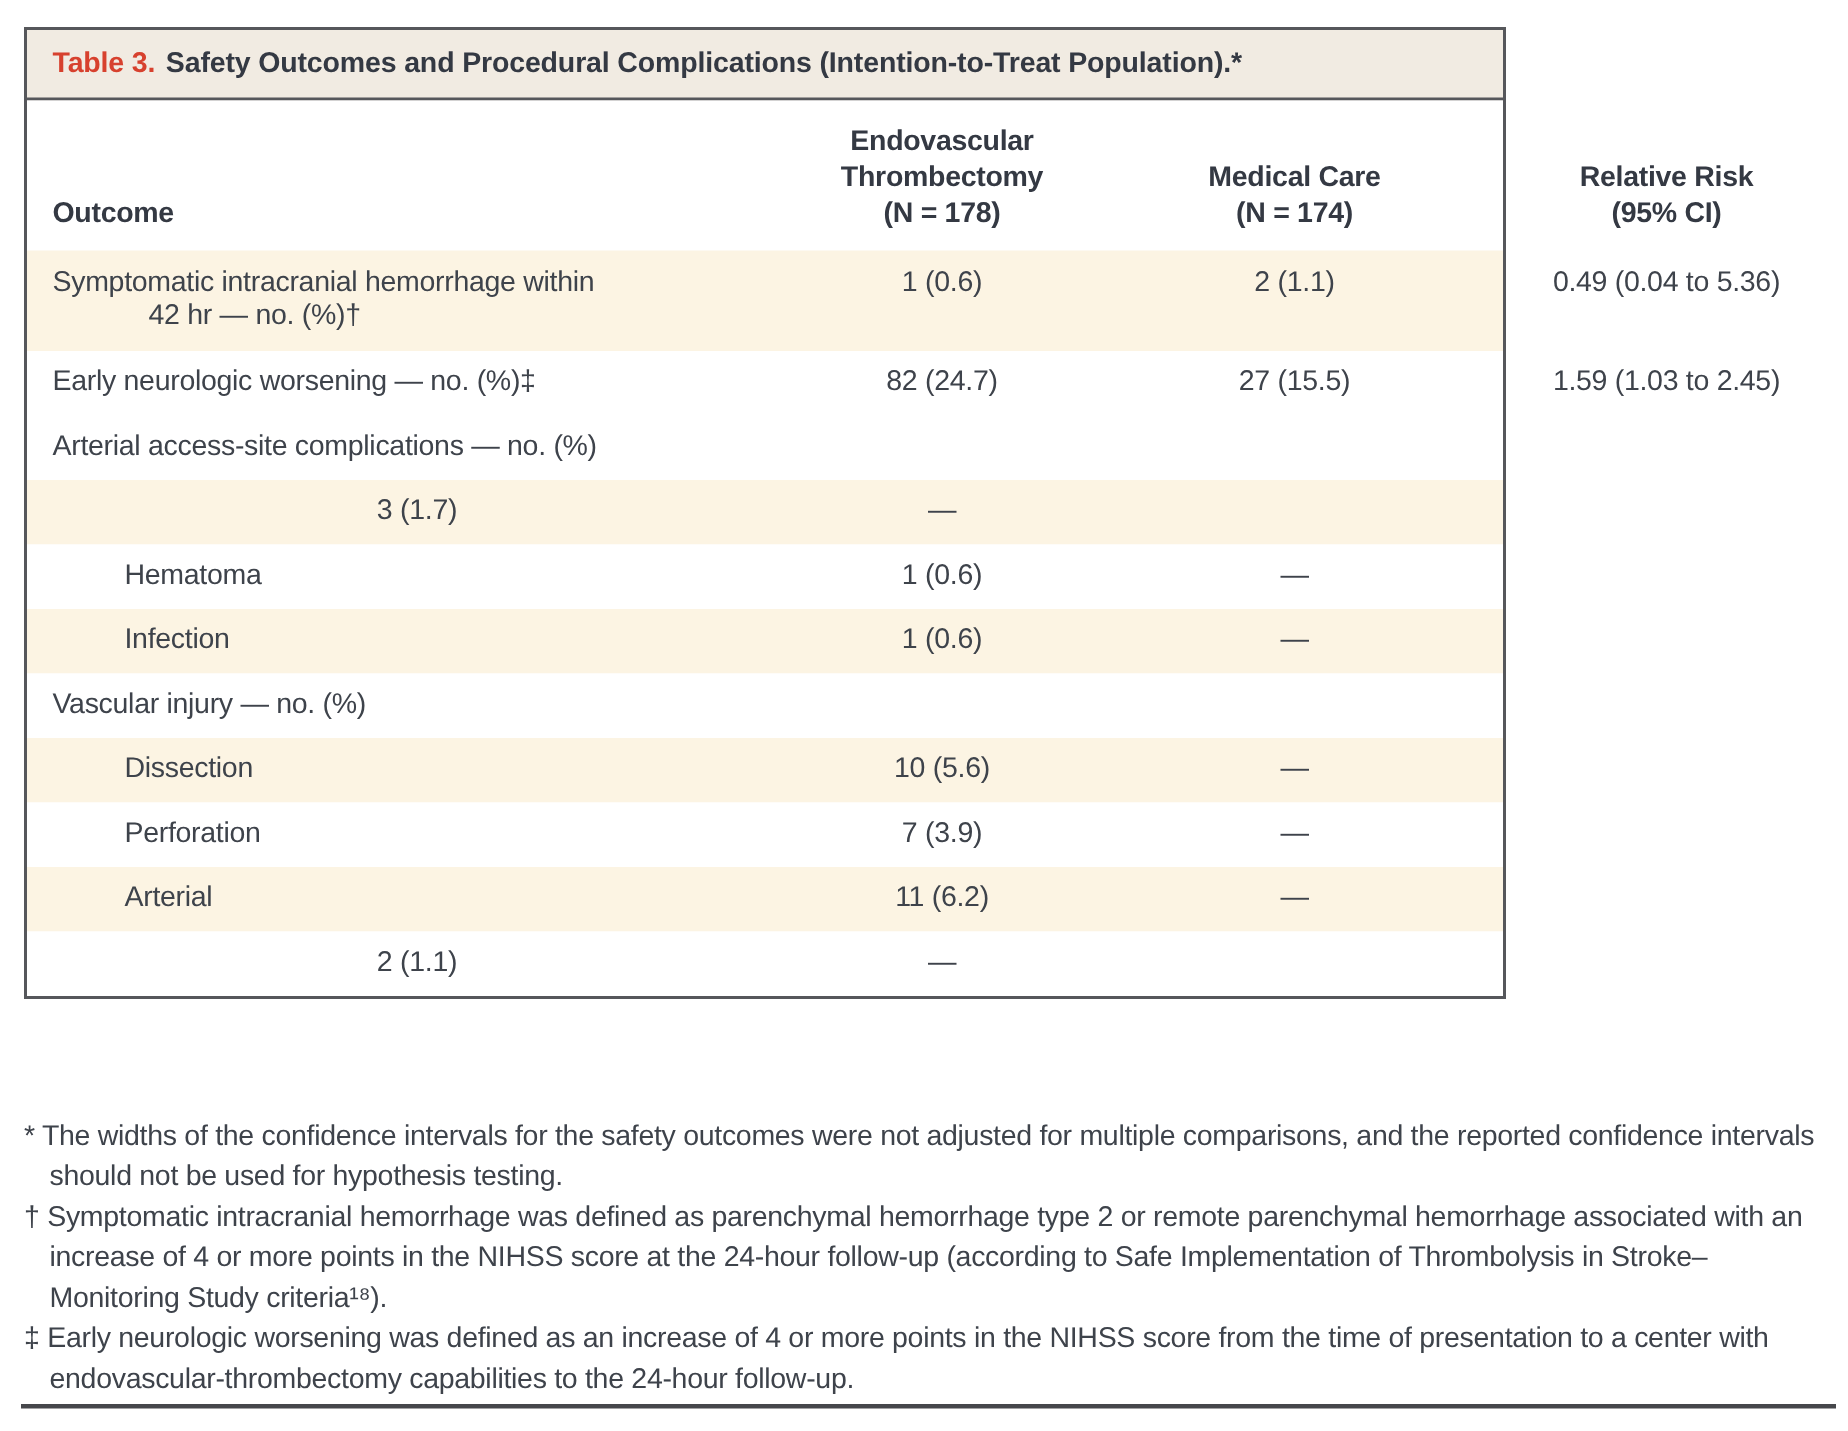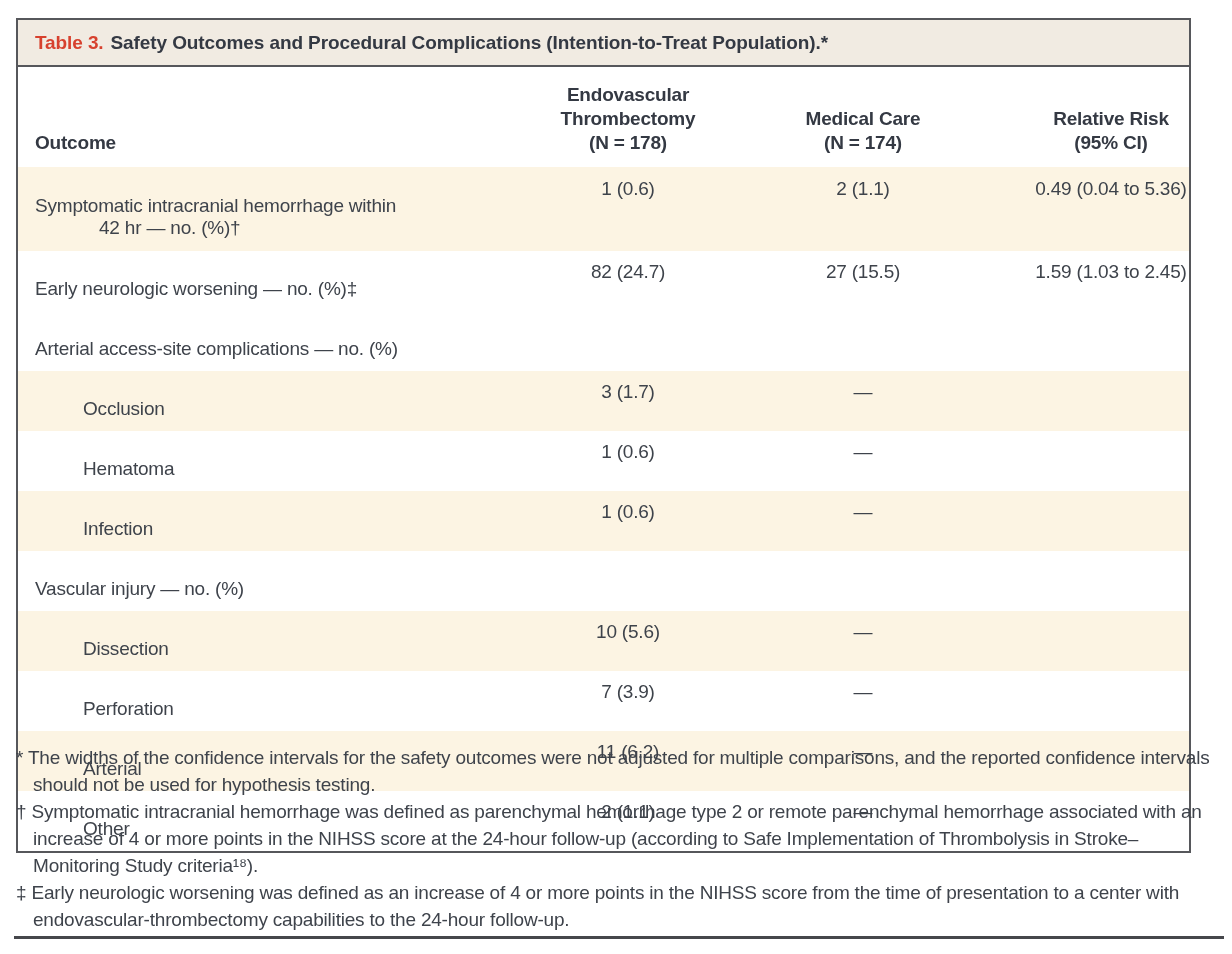--- a/index.html
+++ b/index.html
@@ -8,21 +8,21 @@
     width: 1232px; height: 954px;
     background: #ffffff;
     font-family: "Liberation Sans", sans-serif;
     color: #3e434b;
     overflow: hidden;
   }
   .page { position: relative; width: 1232px; height: 954px; }
 
   
   .table-card {
-    position: absolute; left: 16px; top: 18px; width: 1175px;
+    position: absolute; left: 16px; top: 18px; width: 988px;
     border: 2px solid #56575b; background: #ffffff;
   }
   .table-titlebar {
     background: #f1ebe2;
     border-bottom: 2px solid #56575b;
     padding: 12px 16px 11px 17px;
     font-size: 19px; font-weight: bold;
     letter-spacing: -0.1px;
   }
   .title-label { color: #d7412e; margin-right: 7px; }
@@ -41,21 +41,21 @@
 
   
   .t-header { padding: 16px 0 12px 0; align-items: end; }
   .t-header .cell { font-weight: bold; color: #343943; line-height: 24px; }
   .hdr-outcome { padding-left: 17px; align-self: end; }
   .hdr-val { text-align: center; align-self: end; }
 
   
   .t-data { padding: 10px 0 11px 0; }
   .t-data.tall { padding: 11px 0 12px 0; }
-  .label-cell { padding-left: 17px; padding-right: 10px; margin-top: 17px; }
+  .label-cell { padding-left: 17px; padding-right: 10px; }
   .label-line2 { padding-left: 64px; }
   .t-data.sub .label-cell { padding-left: 65px; }
   .val-cell { text-align: center; }
 
   
   .footnotes {
     position: absolute; left: 16px; top: 744px; width: 1204px;
     font-size: 19px; line-height: 27px;
     letter-spacing: -0.2px;
     color: #3e434b;
@@ -122,23 +122,20 @@
       <div class="t-row t-data white">
         <div class="label-cell">
           <div>Arterial access-site complications — no. (%)</div>
         </div>
         <div class="val-cell"></div>
         <div class="val-cell"></div>
         <div class="val-cell"></div>
       </div>
 
       <div class="t-row t-data sub cream">
-        <div class="label-cell">
-          <div>Occlusion</div>
-        </div>
         <div class="val-cell">3 (1.7)</div>
         <div class="val-cell">—</div>
         <div class="val-cell"></div>
       </div>
 
       <div class="t-row t-data sub white">
         <div class="label-cell">
           <div>Hematoma</div>
         </div>
         <div class="val-cell">1 (0.6)</div>
@@ -185,23 +182,20 @@
       <div class="t-row t-data sub cream">
         <div class="label-cell">
           <div>Arterial</div>
         </div>
         <div class="val-cell">11 (6.2)</div>
         <div class="val-cell">—</div>
         <div class="val-cell"></div>
       </div>
 
       <div class="t-row t-data sub white">
-        <div class="label-cell">
-          <div>Other</div>
-        </div>
         <div class="val-cell">2 (1.1)</div>
         <div class="val-cell">—</div>
         <div class="val-cell"></div>
       </div>
 
     </div>
   </div>
 
   <div class="footnotes">
     <div class="footnote"><span class="fn-marker">*</span> <span>The widths of the confidence intervals for the safety outcomes were not adjusted for multiple comparisons, and the reported confidence intervals should not be used for hypothesis testing.</span></div>

